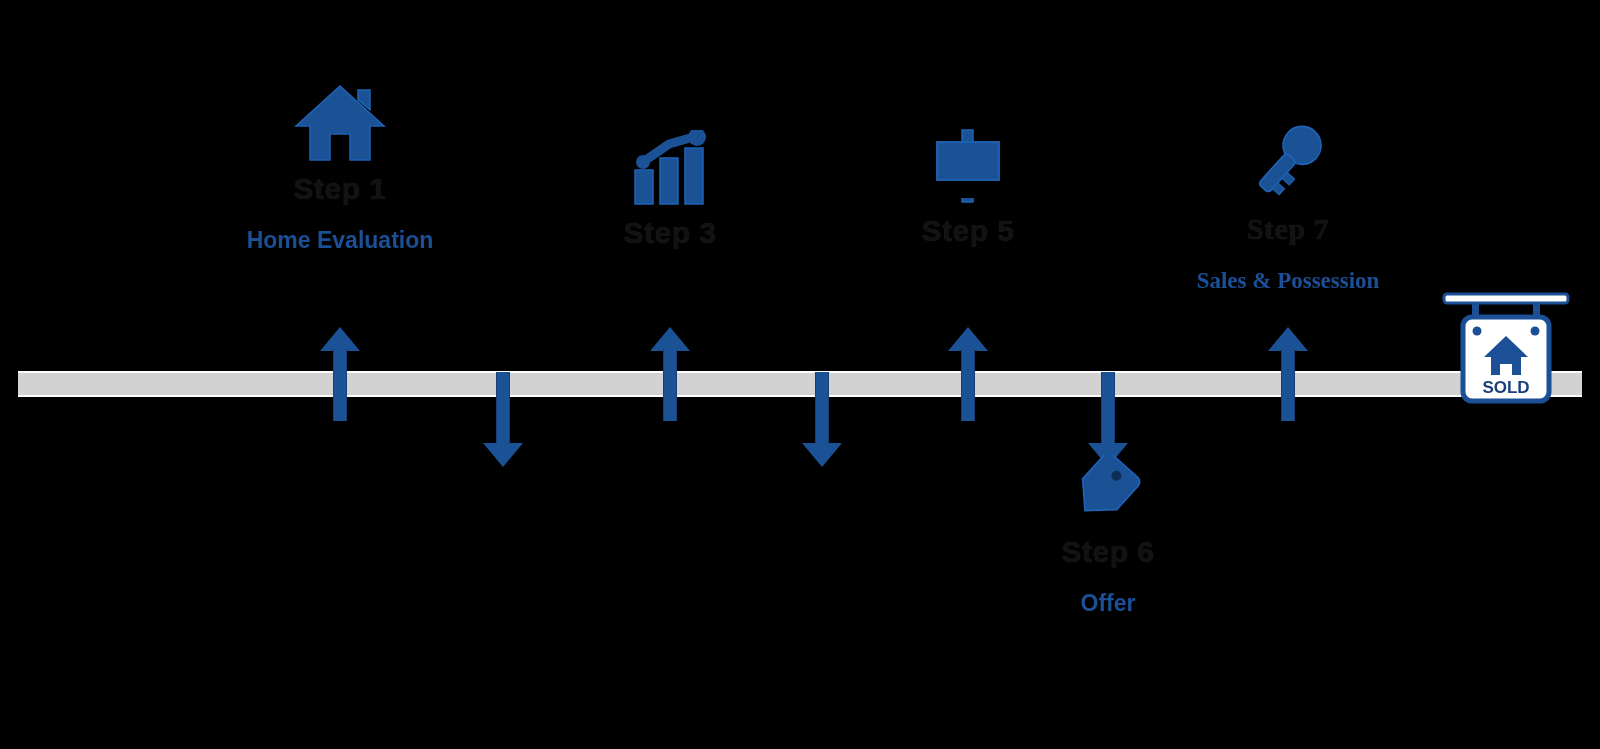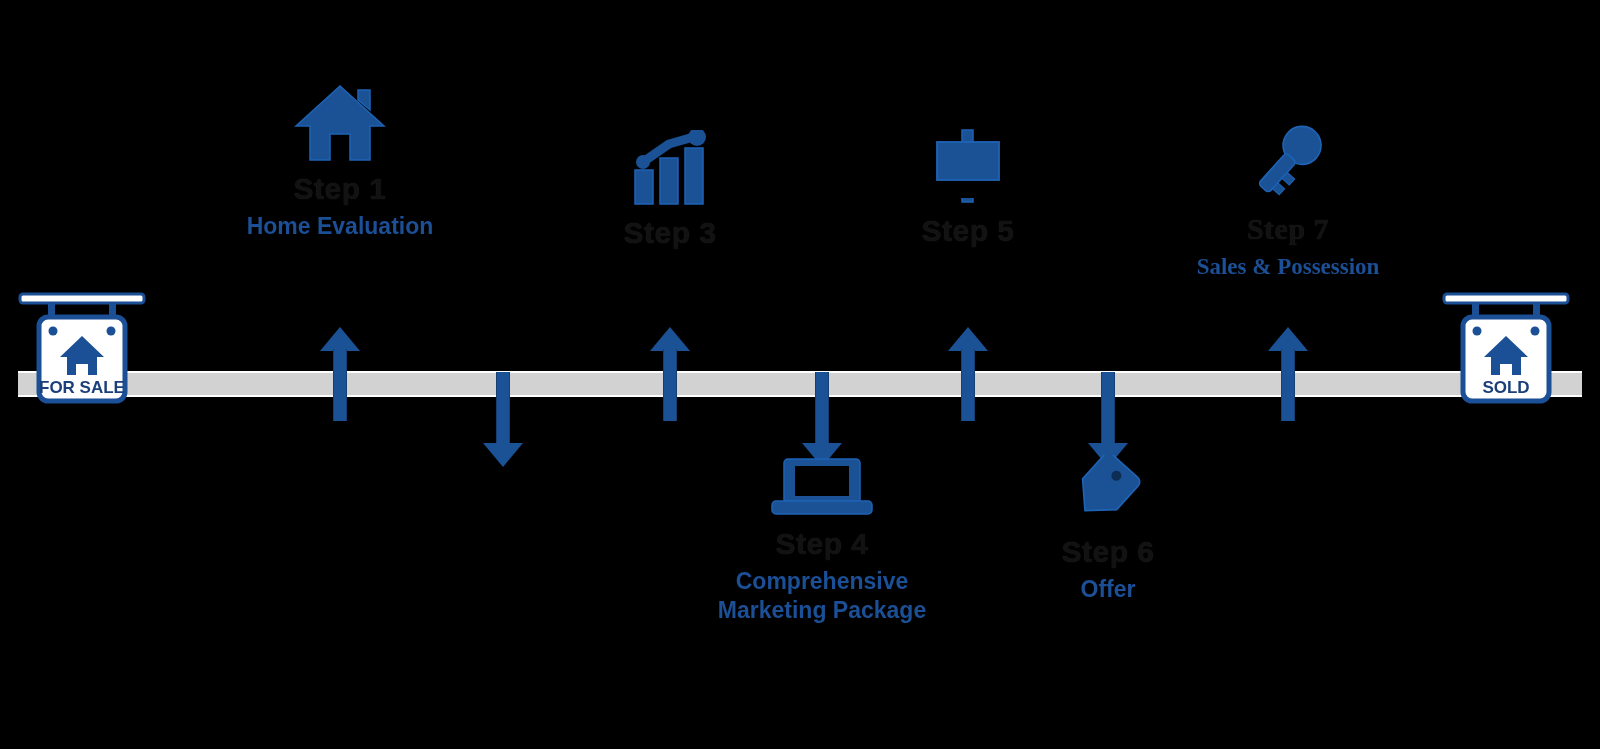--- a/index.html
+++ b/index.html
@@ -81,21 +81,21 @@
     color: #121212;
     letter-spacing: 0.5px;
     margin-top: 8px;
     text-shadow: 0 0 1px #2a2a2a;
   }
   .step-desc {
     font-size: 23px;
     font-weight: bold;
     color: #1b4f96;
     line-height: 1.28;
-    margin-top: 6px;
+    margin-top: 20px;
     white-space: pre-line;
   }
 
   
   .hang-sign {
     position: absolute;
     width: 128px;
   }
   .hang-sign svg { display: block; }
 </style>
@@ -128,35 +128,20 @@
   </div>
   <div class="arrow arrow-down" style="left:1088px; top:372px; height:96px;">
     <div class="shaft"></div>
     <div class="head"></div>
   </div>
   <div class="arrow arrow-up" style="left:1268px; top:327px; height:96px;">
     <div class="head"></div>
     <div class="shaft"></div>
   </div>
 
-  <div class="hang-sign" style="left:18px; top:291px;">
-    <svg width="128" height="114" viewBox="0 0 128 114">
-
-      <rect x="2" y="3" width="124" height="9" rx="3" fill="#ffffff" stroke="#1b4f96" stroke-width="3"></rect>
-      <rect x="30" y="12" width="7" height="16" fill="#1b4f96"></rect>
-      <rect x="91" y="12" width="7" height="16" fill="#1b4f96"></rect>
-
-      <rect x="21" y="26" width="86" height="84" rx="9" fill="#ffffff" stroke="#1b4f96" stroke-width="5"></rect>
-      <circle cx="35" cy="40" r="4.5" fill="#1b4f96"></circle>
-      <circle cx="93" cy="40" r="4.5" fill="#1b4f96"></circle>
-
-      <path d="M64 45 L86 66 L79 66 L79 84 L70 84 L70 73 L58 73 L58 84 L49 84 L49 66 L42 66 Z" fill="#1b4f96"></path>
-      <text x="64" y="102" text-anchor="middle" font-family="Liberation Sans, sans-serif" font-size="17" font-weight="bold" fill="#1b3f7a">FOR SALE</text>
-    </svg>
-  </div>
 
   <div class="hang-sign" style="left:1442px; top:291px;">
     <svg width="128" height="114" viewBox="0 0 128 114">
       <rect x="2" y="3" width="124" height="9" rx="3" fill="#ffffff" stroke="#1b4f96" stroke-width="3"></rect>
       <rect x="30" y="12" width="7" height="16" fill="#1b4f96"></rect>
       <rect x="91" y="12" width="7" height="16" fill="#1b4f96"></rect>
       <rect x="21" y="26" width="86" height="84" rx="9" fill="#ffffff" stroke="#1b4f96" stroke-width="5"></rect>
       <circle cx="35" cy="40" r="4.5" fill="#1b4f96"></circle>
       <circle cx="93" cy="40" r="4.5" fill="#1b4f96"></circle>
       <path d="M64 45 L86 66 L79 66 L79 84 L70 84 L70 73 L58 73 L58 84 L49 84 L49 66 L42 66 Z" fill="#1b4f96"></path>
@@ -183,32 +168,20 @@
         <rect x="31" y="28" width="18" height="46" fill="#1b5296" stroke="#1e63b5" stroke-width="1.5"></rect>
         <rect x="56" y="18" width="18" height="56" fill="#1b5296" stroke="#1e63b5" stroke-width="1.5"></rect>
         <path d="M14 32 L40 14 L68 6" stroke="#1b5296" stroke-width="9" fill="none" stroke-linecap="round" stroke-linejoin="round"></path>
         <circle cx="14" cy="32" r="7" fill="#1b5296"></circle>
         <circle cx="68" cy="7" r="9" fill="#1b5296"></circle>
       </svg>
     </span>
     <div class="step-num">Step 3</div>
   </div>
 
-  <div class="step" style="left:662px; top:455px;">
-    <span class="step-icon">
-      <svg width="104" height="64" viewBox="0 0 104 64">
-        <path d="M18 4 h68 a4 4 0 0 1 4 4 v38 h-76 v-38 a4 4 0 0 1 4 -4 z" fill="#1b5296" stroke="#1e63b5" stroke-width="1.5"></path>
-        <rect x="25" y="11" width="54" height="30" fill="#000000"></rect>
-        <rect x="2" y="46" width="100" height="13" rx="4" fill="#1b5296" stroke="#1e63b5" stroke-width="1.5"></rect>
-      </svg>
-    </span>
-    <div class="step-num">Step 4</div>
-    <div class="step-desc">Comprehensive
-Marketing Package</div>
-  </div>
 
   <div class="step" style="left:808px; top:128px;">
     <span class="step-icon">
       <svg width="74" height="78" viewBox="0 0 74 78">
         <rect x="31" y="2" width="11" height="72" fill="#1b5296" stroke="#1e63b5" stroke-width="1.5"></rect>
         <rect x="30" y="52" width="13" height="18" fill="#000000"></rect>
         <rect x="6" y="14" width="62" height="38" fill="#1b5296" stroke="#1e63b5" stroke-width="1.8"></rect>
       </svg>
     </span>
     <div class="step-num">Step 5</div>

